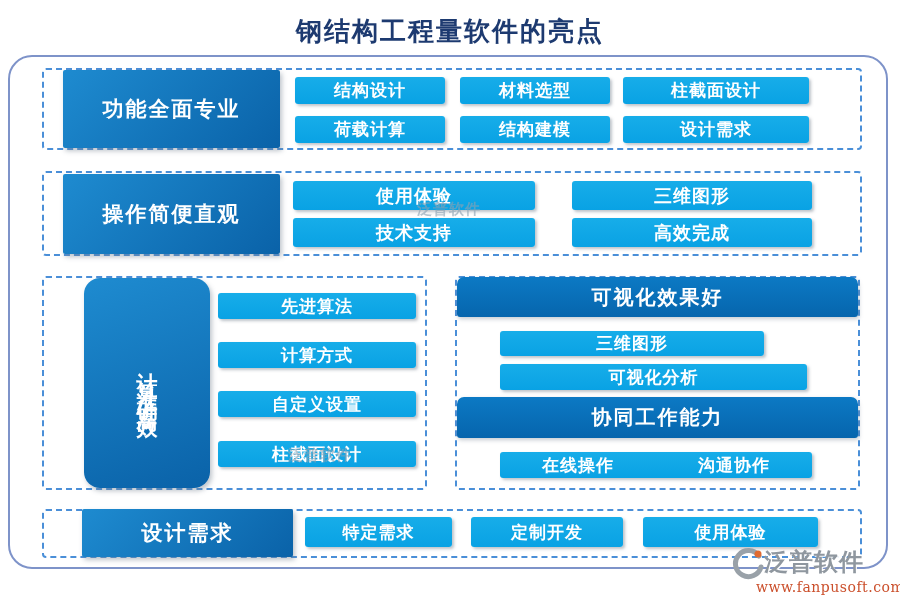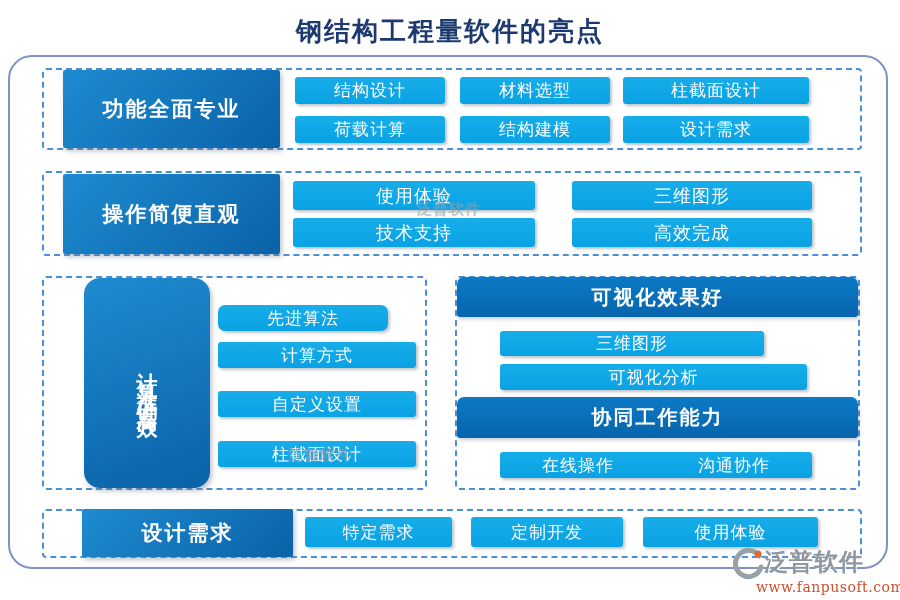--- a/index.html
+++ b/index.html
@@ -26,21 +26,21 @@
     display:flex;align-items:center;justify-content:center;
     box-shadow:2px 3px 5px rgba(110,125,140,0.45);}
   .vbox span{writing-mode:vertical-rl;text-orientation:upright;letter-spacing:9px;}
 
   .bar-hdr{background:linear-gradient(180deg,#0c79c4 0%,#0665ad 100%);
     color:#ffffff;font-weight:bold;font-size:20px;letter-spacing:2px;
     display:flex;align-items:center;justify-content:center;
     border-radius:7px 7px 3px 3px;box-shadow:1px 2px 4px rgba(110,125,140,0.4);}
 
   .chip{background:linear-gradient(180deg,#17ade9 0%,#09a2e4 100%);
-    color:#ffffff;font-weight:normal;font-size:17px;letter-spacing:1px;
+    color:#ffffff;font-weight:bold;font-size:17px;letter-spacing:1px;
     display:flex;align-items:center;justify-content:center;
     border-radius:3px;box-shadow:2px 2px 3px rgba(125,138,150,0.5);text-align:center;}
   .chip.wide{font-size:18px;}
   .chip-duo{justify-content:space-around;}
 
   .watermark{z-index:6;color:rgba(140,162,178,0.62);font-weight:bold;
     font-size:15px;letter-spacing:1px;white-space:nowrap;pointer-events:none;}
 
   #brand{left:730px;top:547px;width:165px;height:50px;}
   #brand-row{display:flex;align-items:flex-start;}
@@ -73,21 +73,21 @@
   <div class="abs chip wide" style="left:293px;top:181px;width:242px;height:29px;">使用体验</div>
   <div class="abs chip wide" style="left:572px;top:181px;width:240px;height:29px;">三维图形</div>
   <div class="abs chip wide" style="left:293px;top:218px;width:242px;height:29px;">技术支持</div>
   <div class="abs chip wide" style="left:572px;top:218px;width:240px;height:29px;">高效完成</div>
   <div class="abs watermark" style="left:417px;top:200px;">泛普软件</div>
 
   <div class="abs sec" style="left:42px;top:276px;width:385px;height:214px;"></div>
   <div class="abs vbox" style="left:84px;top:278px;width:126px;height:210px;">
     <span>计算准确高效</span>
   </div>
-  <div class="abs chip" style="left:218px;top:305px;width:170px;height:26px;border-radius:7px;">先进算法</div>
+  <div class="abs chip" style="left:218px;top:293px;width:198px;height:26px;">先进算法</div>
   <div class="abs chip" style="left:218px;top:342px;width:198px;height:26px;">计算方式</div>
   <div class="abs chip" style="left:218px;top:391px;width:198px;height:26px;">自定义设置</div>
   <div class="abs chip" style="left:218px;top:441px;width:198px;height:26px;">柱截面设计</div>
   <div class="abs watermark" style="left:288px;top:446px;">泛普软件</div>
 
   <div class="abs sec" style="left:455px;top:276px;width:405px;height:214px;"></div>
   <div class="abs bar-hdr" style="left:457px;top:277px;width:401px;height:40px;">可视化效果好</div>
   <div class="abs chip" style="left:500px;top:331px;width:264px;height:25px;">三维图形</div>
   <div class="abs chip" style="left:500px;top:364px;width:307px;height:26px;">可视化分析</div>
   <div class="abs bar-hdr" style="left:457px;top:397px;width:401px;height:41px;">协同工作能力</div>

